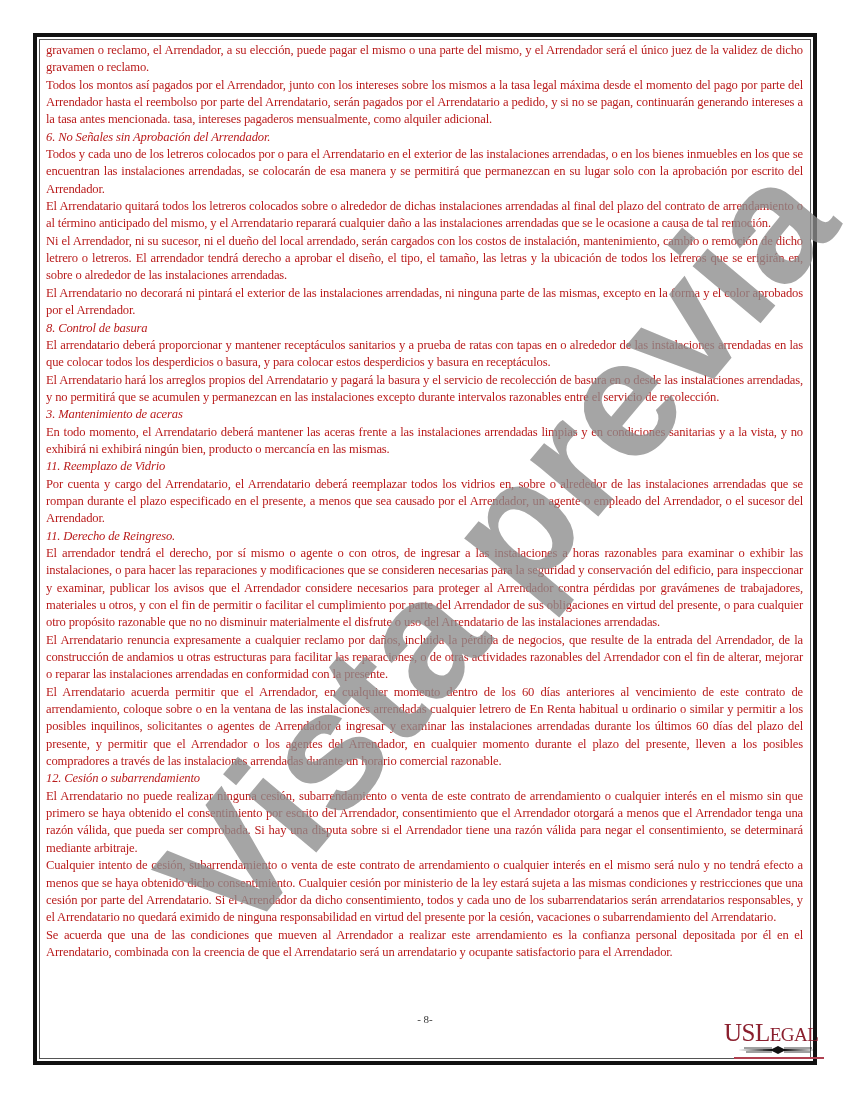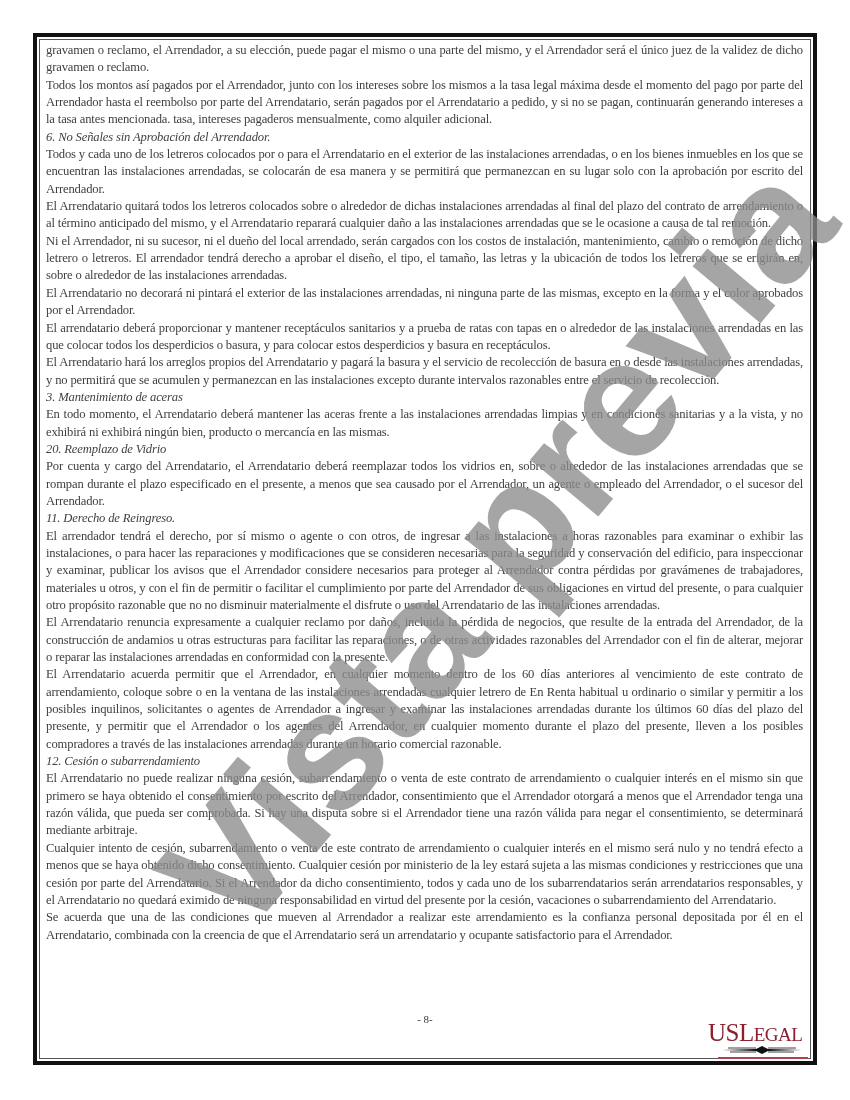--- a/index.html
+++ b/index.html
@@ -8,29 +8,29 @@
     position: absolute; left: 33px; top: 33px; width: 784px; height: 1032px;
     box-sizing: border-box; border: 4px solid #111; background: #fff;
   }
   .frame-inner {
     position: absolute; left: 2px; top: 2px; right: 2px; bottom: 2px;
     border: 1px solid #555; box-sizing: border-box;
   }
   .content {
     position: absolute; left: 46px; top: 42px; width: 757px;
     font-family: "Liberation Serif", serif; font-size: 12.6px; line-height: 17.35px;
-    color: #404040; text-align: justify; letter-spacing: -0.15px;
+    color: #b91c1c; text-align: justify; letter-spacing: -0.15px;
   }
   .content p { margin: 0; }
   .content p.heading { text-align: left; font-style: italic; }
   .page-num {
     position: absolute; left: 0; width: 850px; top: 1013px; text-align: center;
     font-family: "Liberation Serif", serif; font-size: 11px; color: #333;
   }
-  .logo { position: absolute; left: 708px; top: 1023px; width: 110px; height: 40px; }
+  .logo { position: absolute; left: 724px; top: 1023px; width: 110px; height: 40px; }
   .logo-text {
     position: absolute; left: 0; top: -4px; font-family: "Liberation Serif", serif;
     font-size: 25px; color: #8b1f2e; letter-spacing: -0.5px; white-space: nowrap;
   }
   .logo-text .small { font-size: 19px; }
   .logo-wings { position: absolute; left: 14px; top: 22px; width: 80px; height: 10px; }
   .logo-url { position: absolute; left: 10px; top: 34px; width: 90px; height: 2px; background: #b04050; }
   .watermark {
     position: absolute; left: 55px; top: 525px; width: 780px;
     font-family: "Liberation Sans", sans-serif; font-weight: bold; font-size: 168px;
@@ -46,25 +46,26 @@
 </div>
 
 <div class="content">
   <p>gravamen o reclamo, el Arrendador, a su elección, puede pagar el mismo o una parte del mismo, y el Arrendador será el único juez de la validez de dicho gravamen o reclamo.</p>
   <p>Todos los montos así pagados por el Arrendador, junto con los intereses sobre los mismos a la tasa legal máxima desde el momento del pago por parte del Arrendador hasta el reembolso por parte del Arrendatario, serán pagados por el Arrendatario a pedido, y si no se pagan, continuarán generando intereses a la tasa antes mencionada. tasa, intereses pagaderos mensualmente, como alquiler adicional.</p>
   <p class="heading">6. No Señales sin Aprobación del Arrendador.</p>
   <p>Todos y cada uno de los letreros colocados por o para el Arrendatario en el exterior de las instalaciones arrendadas, o en los bienes inmuebles en los que se encuentran las instalaciones arrendadas, se colocarán de esa manera y se permitirá que permanezcan en su lugar solo con la aprobación por escrito del Arrendador.</p>
   <p>El Arrendatario quitará todos los letreros colocados sobre o alrededor de dichas instalaciones arrendadas al final del plazo del contrato de arrendamiento o al término anticipado del mismo, y el Arrendatario reparará cualquier daño a las instalaciones arrendadas que se le ocasione a causa de tal remoción.</p>
   <p>Ni el Arrendador, ni su sucesor, ni el dueño del local arrendado, serán cargados con los costos de instalación, mantenimiento, cambio o remoción de dicho letrero o letreros. El arrendador tendrá derecho a aprobar el diseño, el tipo, el tamaño, las letras y la ubicación de todos los letreros que se erigirán en, sobre o alrededor de las instalaciones arrendadas.</p>
   <p>El Arrendatario no decorará ni pintará el exterior de las instalaciones arrendadas, ni ninguna parte de las mismas, excepto en la forma y el color aprobados por el Arrendador.</p>
+  <p class="heading">8. Control de basura</p>
   <p>El arrendatario deberá proporcionar y mantener receptáculos sanitarios y a prueba de ratas con tapas en o alrededor de las instalaciones arrendadas en las que colocar todos los desperdicios o basura, y para colocar estos desperdicios y basura en receptáculos.</p>
   <p>El Arrendatario hará los arreglos propios del Arrendatario y pagará la basura y el servicio de recolección de basura en o desde las instalaciones arrendadas, y no permitirá que se acumulen y permanezcan en las instalaciones excepto durante intervalos razonables entre el servicio de recolección.</p>
   <p class="heading">3. Mantenimiento de aceras</p>
   <p>En todo momento, el Arrendatario deberá mantener las aceras frente a las instalaciones arrendadas limpias y en condiciones sanitarias y a la vista, y no exhibirá ni exhibirá ningún bien, producto o mercancía en las mismas.</p>
-  <p class="heading">20. Reemplazo de Vidrio</p>
+  <p class="heading">11. Reemplazo de Vidrio</p>
   <p>Por cuenta y cargo del Arrendatario, el Arrendatario deberá reemplazar todos los vidrios en, sobre o alrededor de las instalaciones arrendadas que se rompan durante el plazo especificado en el presente, a menos que sea causado por el Arrendador, un agente o empleado del Arrendador, o el sucesor del Arrendador.</p>
   <p class="heading">11. Derecho de Reingreso.</p>
   <p>El arrendador tendrá el derecho, por sí mismo o agente o con otros, de ingresar a las instalaciones a horas razonables para examinar o exhibir las instalaciones, o para hacer las reparaciones y modificaciones que se consideren necesarias para la seguridad y conservación del edificio, para inspeccionar y examinar, publicar los avisos que el Arrendador considere necesarios para proteger al Arrendador contra pérdidas por gravámenes de trabajadores, materiales u otros, y con el fin de permitir o facilitar el cumplimiento por parte del Arrendador de sus obligaciones en virtud del presente, o para cualquier otro propósito razonable que no no disminuir materialmente el disfrute o uso del Arrendatario de las instalaciones arrendadas.</p>
   <p>El Arrendatario renuncia expresamente a cualquier reclamo por daños, incluida la pérdida de negocios, que resulte de la entrada del Arrendador, de la construcción de andamios u otras estructuras para facilitar las reparaciones, o de otras actividades razonables del Arrendador con el fin de alterar, mejorar o reparar las instalaciones arrendadas en conformidad con la presente.</p>
   <p>El Arrendatario acuerda permitir que el Arrendador, en cualquier momento dentro de los 60 días anteriores al vencimiento de este contrato de arrendamiento, coloque sobre o en la ventana de las instalaciones arrendadas cualquier letrero de En Renta habitual u ordinario o similar y permitir a los posibles inquilinos, solicitantes o agentes de Arrendador a ingresar y examinar las instalaciones arrendadas durante los últimos 60 días del plazo del presente, y permitir que el Arrendador o los agentes del Arrendador, en cualquier momento durante el plazo del presente, lleven a los posibles compradores a través de las instalaciones arrendadas durante un horario comercial razonable.</p>
   <p class="heading">12. Cesión o subarrendamiento</p>
   <p>El Arrendatario no puede realizar ninguna cesión, subarrendamiento o venta de este contrato de arrendamiento o cualquier interés en el mismo sin que primero se haya obtenido el consentimiento por escrito del Arrendador, consentimiento que el Arrendador otorgará a menos que el Arrendador tenga una razón válida, que pueda ser comprobada. Si hay una disputa sobre si el Arrendador tiene una razón válida para negar el consentimiento, se determinará mediante arbitraje.</p>
   <p>Cualquier intento de cesión, subarrendamiento o venta de este contrato de arrendamiento o cualquier interés en el mismo será nulo y no tendrá efecto a menos que se haya obtenido dicho consentimiento. Cualquier cesión por ministerio de la ley estará sujeta a las mismas condiciones y restricciones que una cesión por parte del Arrendatario. Si el Arrendador da dicho consentimiento, todos y cada uno de los subarrendatarios serán arrendatarios responsables, y el Arrendatario no quedará eximido de ninguna responsabilidad en virtud del presente por la cesión, vacaciones o subarrendamiento del Arrendatario.</p>
   <p>Se acuerda que una de las condiciones que mueven al Arrendador a realizar este arrendamiento es la confianza personal depositada por él en el Arrendatario, combinada con la creencia de que el Arrendatario será un arrendatario y ocupante satisfactorio para el Arrendador.</p>
 </div>

